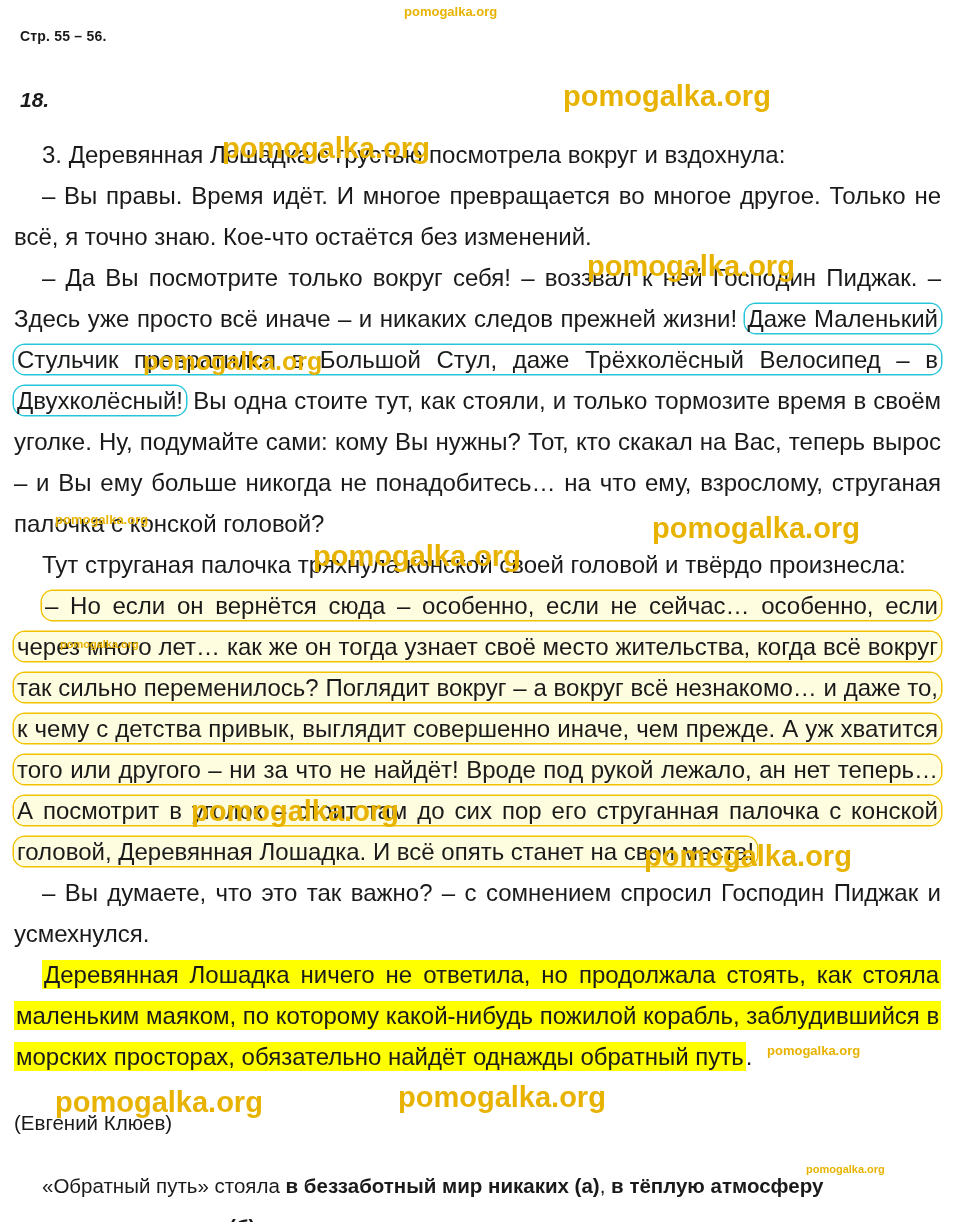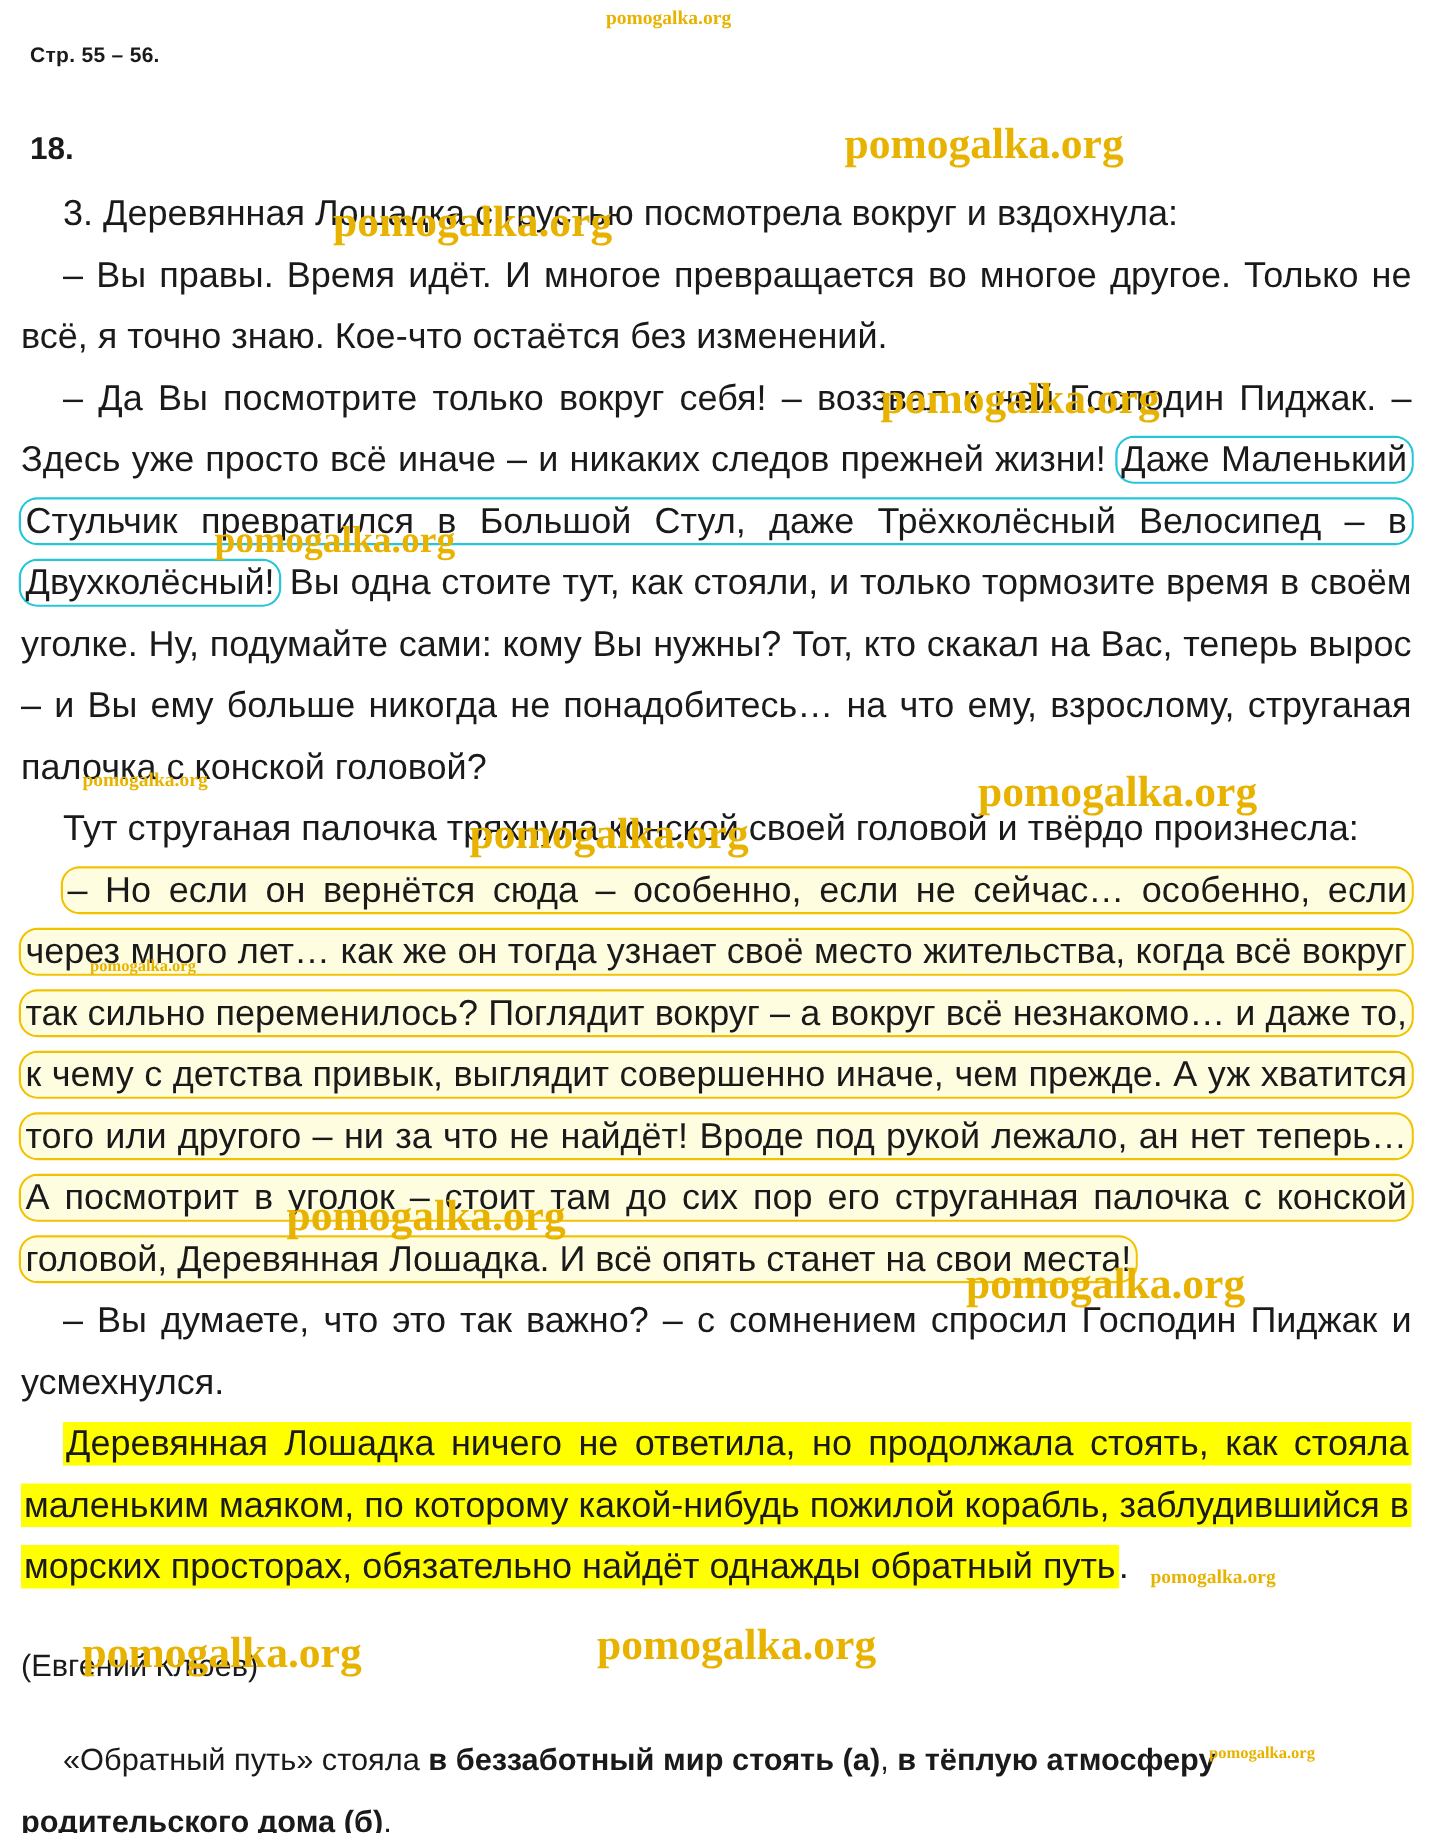--- a/index.html
+++ b/index.html
@@ -30,21 +30,22 @@
   }
   .page-label {
     font-size: 14px;
     font-weight: bold;
     letter-spacing: 0.2px;
     margin: 0 0 44px 6px;
   }
   .task-number {
     font-size: 21px;
     font-weight: bold;
-    margin: 0 0 10px 6px;
+    margin: 0 0 22px 6px;
+    font-style: italic;
   }
   p.para {
     font-size: 24px;
     line-height: 41px;
     margin: 0;
     text-align: justify;
     text-justify: inter-word;
   }
   p.para.indent {
     text-indent: 28px;
@@ -85,21 +86,21 @@
     text-indent: 28px;
     margin: 0;
   }
   .answer b { font-weight: bold; }
 
   
   .wm {
     position: absolute;
     color: #e8b300;
     font-weight: bold;
-    font-family: Liberation Serif, serif;
+    font-family: Liberation Sans, sans-serif;
     pointer-events: none;
     z-index: 5;
     white-space: nowrap;
   }
   .wm.big { font-size: 29px; }
   .wm.mid { font-size: 25px; }
   .wm.small { font-size: 13px; }
   .wm.tiny { font-size: 11px; }
 </style>
 </head>
@@ -122,21 +123,21 @@
     <p class="para indent nojust">Тут струганая палочка тряхнула конской своей головой и твёрдо произнесла:</p>
 
     <p class="para indent"><span class="hl-yellow-outline">– Но если он вернётся сюда – особенно, если не сейчас… особенно, если через много лет… как же он тогда узнает своё место жительства, когда всё вокруг так сильно переменилось? Поглядит вокруг – а вокруг всё незнакомо… и даже то, к чему с детства привык, выглядит совершенно иначе, чем прежде. А уж хватится того или другого – ни за что не найдёт! Вроде под рукой лежало, ан нет теперь… А посмотрит в уголок – стоит там до сих пор его струганная палочка с конской головой, Деревянная Лошадка. И всё опять станет на свои места!</span></p>
 
     <p class="para indent">– Вы думаете, что это так важно? – с сомнением спросил Господин Пиджак и усмехнулся.</p>
 
     <p class="para indent"><span class="hl-yellow-solid">Деревянная Лошадка ничего не ответила, но продолжала стоять, как стояла маленьким маяком, по которому какой-нибудь пожилой корабль, заблудившийся в морских просторах, обязательно найдёт однажды обратный путь</span><span>.</span></p>
 
     <div class="signature">(Евгений Клюев)</div>
 
-    <p class="answer"><span>«Обратный путь» стояла </span><b>в беззаботный мир стоять (а)</b><span>, </span><b>в тёплую атмосферу родительского дома (б)</b><span>.</span></p>
+    <p class="answer"><span>«Обратный путь» стояла </span><b>в беззаботный мир никаких (а)</b><span>, </span><b>в тёплую атмосферу родительского дома (б)</b><span>.</span></p>
 
   </div>
 
   <div id="watermark-layer">
       <div class="wm small" style="left: 404px; top: 4px; color: rgb(232, 179, 0);">pomogalka.org</div>
       <div class="wm big" style="left: 563px; top: 80px; color: rgb(232, 179, 0);">pomogalka.org</div>
       <div class="wm big" style="left: 222px; top: 132px; color: rgb(232, 179, 0);">pomogalka.org</div>
       <div class="wm big" style="left: 587px; top: 250px; color: rgb(232, 179, 0);">pomogalka.org</div>
       <div class="wm mid" style="left: 143px; top: 347px; color: rgb(232, 179, 0);">pomogalka.org</div>
       <div class="wm small" style="left: 55px; top: 512px; color: rgb(232, 179, 0);">pomogalka.org</div>

